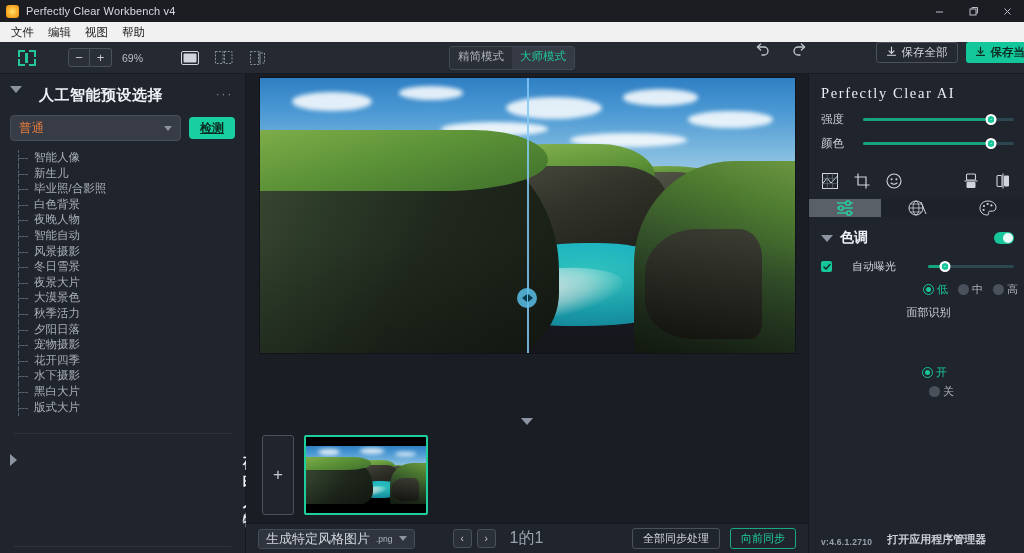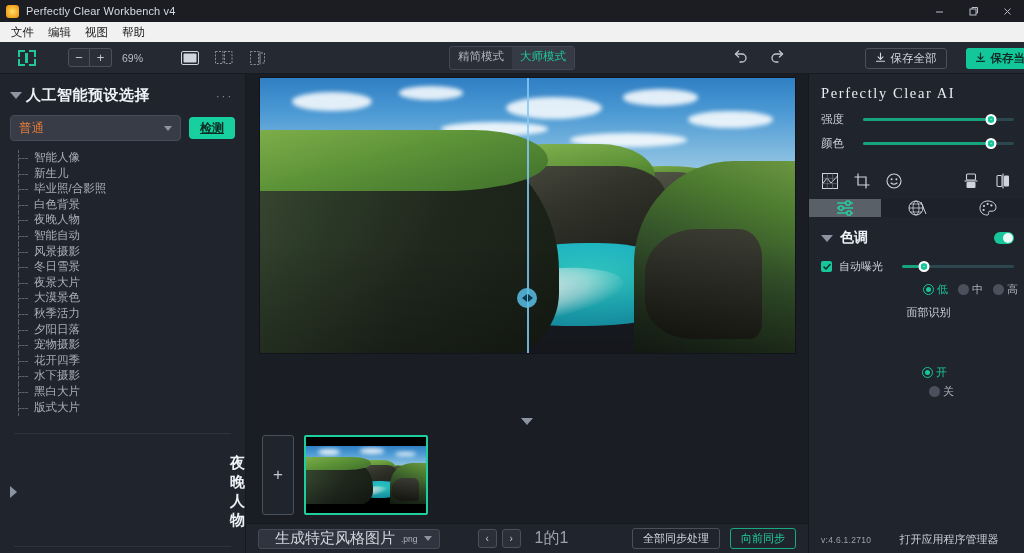--- a/index.html
+++ b/index.html
@@ -69,21 +69,21 @@
   .mode-toggle {
     position: absolute; left: 50%; transform: translateX(-50%);
     display: flex; border: 1px solid #414754; border-radius: 3px; overflow: hidden;
     background: #2b2f38; height: 24px;
   }
   .mode-btn {
     font-size: 11.5px; padding: 0 8px; line-height: 18px; color: #aeb4bf;
   }
   .mode-btn.active { background: #353a45; color: #23c69a; }
 
-  .tb-right { position: absolute; right: 0; top: 0; height: 32px; display: flex; align-items: center; gap: 11px; }
+  .tb-right { position: absolute; right: 0; top: 0; height: 32px; display: flex; align-items: flex-start; gap: 0; }
   .undo-redo { display: flex; gap: 22px; margin-right: 68px; }
   .ur { color: #c3c8d2; }
   .btn-outline {
     display: flex; align-items: center; gap: 5px;
     border: 1px solid #4a505c; border-radius: 3px; background: transparent;
     color: #d4d8e0; font-size: 11.5px; height: 21px; padding: 0 9px; margin-right: 8px;
   }
   .btn-green {
     display: flex; align-items: center; gap: 5px;
     background: #14c79a; color: #0c2b24; font-size: 11.5px;
@@ -93,21 +93,21 @@
 
   
   .body { flex: 1; display: flex; min-height: 0; }
 
   
   .left {
     width: 246px; flex: 0 0 246px; background: #20242c; display: flex; flex-direction: column;
     border-right: 1px solid #15181e;
   }
   .panel-head {
-    display: flex; align-items: center; padding: 12px 12px 10px 10px; gap: 4px;
+    display: flex; padding: 12px 12px 10px 10px; gap: 17px;
   }
   .tri {
     width: 0; height: 0; border-left: 6px solid transparent; border-right: 6px solid transparent;
     border-top: 7px solid #8d94a1;
   }
   .tri.right {
     border-top: 6px solid transparent; border-bottom: 6px solid transparent;
     border-left: 7px solid #8d94a1; border-right: none;
   }
   .panel-title { font-size: 15px; color: #eef1f6; font-weight: 700; letter-spacing: .5px; flex: 1; }
@@ -255,21 +255,21 @@
   .thumb .inner { position: absolute; left:0; right:0; top:9px; bottom:9px; overflow:hidden; }
 
   .bottombar {
     height: 30px; flex: 0 0 30px; display: flex; align-items: center;
     background: #20242c; padding: 0 12px; gap: 8px; border-top: 1px solid #15181e;
   }
   .file-select {
     height: 20px; min-width: 120px; background: #2f343e; border: 1px solid #444a56; border-radius: 3px;
     display: flex; align-items: center; padding: 0 7px; gap: 6px;
   }
-  .file-select .fname { font-size: 15px; color: #d2d7df; margin-left: 9px; }
+  .file-select .fname { font-size: 13px; color: #d2d7df; }
   .file-select .fext { font-size: 8.5px; color: #aeb4bf; }
   .nav-btns { display: flex; gap: 5px; margin-left: 30px; }
   .nav-btn {
     width: 19px; height: 19px; border: 1px solid #4a505c; border-radius: 3px;
     background: #2b2f38; color: #c3c8d2; font-size: 10px;
     display: flex; align-items: center; justify-content: center;
   }
   .page-ind { font-size: 16px; color: #9aa1ad; margin-left: 6px; }
   .bb-right { margin-left: auto; display: flex; gap: 10px; align-items: center; }
   .bb-btn {
@@ -317,21 +317,21 @@
   }
   .section-title { font-size: 14px; font-weight: 700; color: #eef1f6; flex: 1; }
   .toggle-pill {
     width: 20px; height: 12px; border-radius: 7px; background: #17c79b; position: relative;
   }
   .toggle-pill::after {
     content:""; position:absolute; right:1px; top:1px; width:10px; height:10px;
     border-radius:50%; background:#eafaf5;
   }
 
-  .ctrl-row { display: flex; align-items: center; gap: 7px; padding: 4px 10px 4px 12px; }
+  .ctrl-row { display: flex; align-items: center; gap: 20px; padding: 4px 10px 4px 12px; }
   .cb {
     width: 11px; height: 11px; border-radius: 2px; background: #17c79b;
     display:flex; align-items:center; justify-content:center; flex: 0 0 11px;
   }
   .cb svg { display:block; }
   .clabel { font-size: 11px; color: #c9ced8; width: 56px; flex: 0 0 56px; }
   .s2 { flex: 1; }
   .s2 .track { background: #2d4750; }
 
   .radio-row { display: flex; align-items: center; gap: 4px; padding: 4px 6px 4px 12px; justify-content: flex-end; }
@@ -340,21 +340,21 @@
   .rdot {
     width: 11px; height: 11px; border-radius: 50%; background: #4b515c;
     display:flex; align-items:center; justify-content:center;
   }
   .rdot.on { background: transparent; border: 1.5px solid #17c79b; }
   .rdot.on::after { content:""; width:5px; height:5px; border-radius:50%; background:#17c79b; }
   .rlabel { font-size: 11px; color: #aeb4bf; }
   .rlabel.on { color: #17c79b; }
   .right-foot {
     position: absolute; left: 0; right: 0; bottom: 6px;
-    display: flex; align-items: center; gap: 28px; padding: 0 12px;
+    display: flex; align-items: flex-end; gap: 15px; padding: 0 12px; font-weight: bold;
   }
   .ver { font-size: 8.5px; color: #9aa1ad; letter-spacing: .3px; }
   .appmgr { font-size: 11px; color: #c9ced8; }
 </style>
 </head>
 <body>
 
 <div class="app">
 
   <div class="titlebar">

